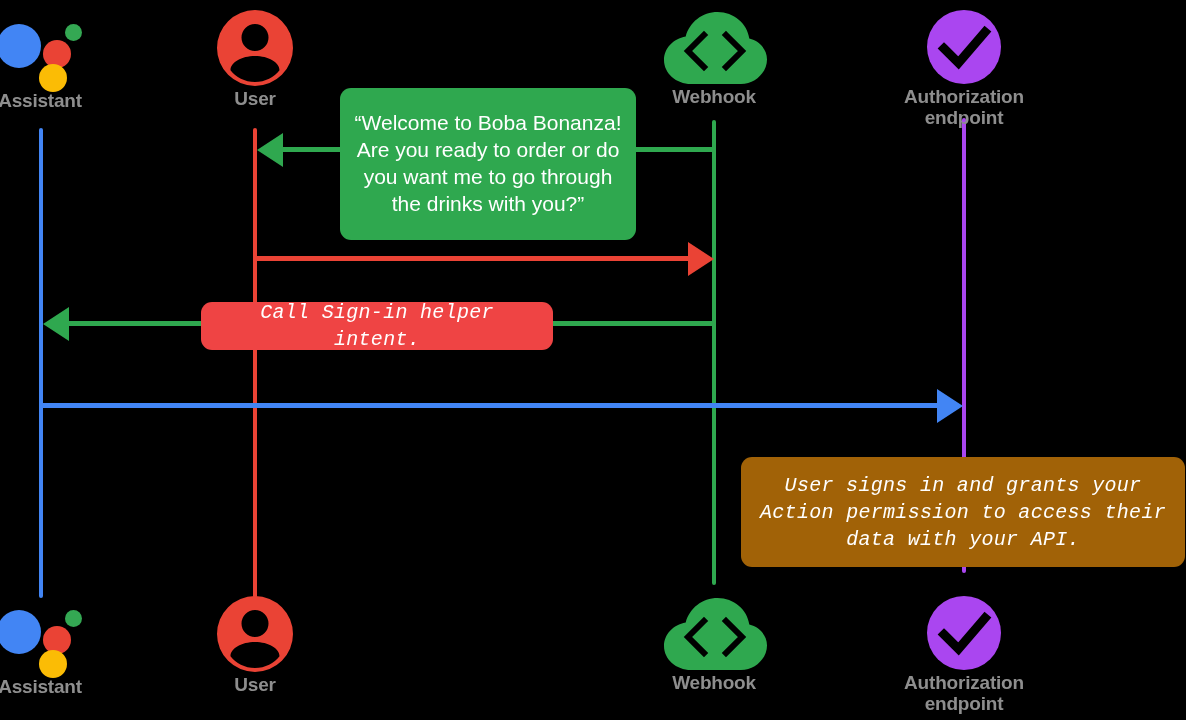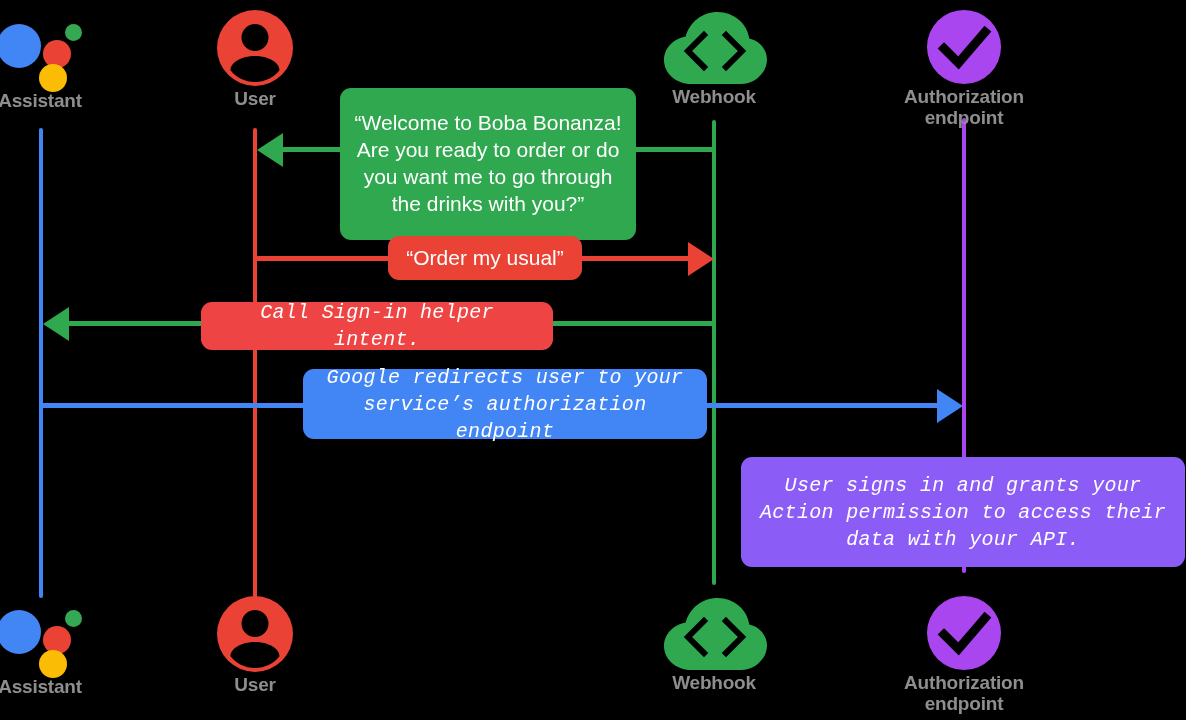--- a/index.html
+++ b/index.html
@@ -149,37 +149,31 @@
   </div>
 
   <div class="arrow-line" style="left:275px; top:147px; width:440px; background:#2FA84F;"></div>
   <div class="arrow-head" style="left:257px; top:133px; border-right:26px solid #2FA84F;"></div>
   <div class="bubble bubble-sans" style="left:340px; top:88px; width:296px; height:152px; background:#2FA84F; padding:6px 14px;">
     <span>“Welcome to Boba Bonanza! Are you ready to order or do you want me to go through the drinks with you?”</span>
   </div>
 
   <div class="arrow-line" style="left:255px; top:256px; width:442px; background:#EA4335;"></div>
   <div class="arrow-head" style="left:688px; top:242px; border-left:26px solid #EA4335;"></div>
-  <div class="bubble bubble-sans" style="left:388px; top:236px; width:194px; height:44px; background:#EA4335; padding:0 10px;">
-    <span>“Order my usual”</span>
-  </div>
 
   <div class="arrow-line" style="left:62px; top:321px; width:652px; background:#2FA84F;"></div>
   <div class="arrow-head" style="left:43px; top:307px; border-right:26px solid #2FA84F;"></div>
   <div class="bubble bubble-mono" style="left:201px; top:302px; width:352px; height:48px; background:#ef4444; padding:0 10px;">
     <span>Call Sign-in helper intent.</span>
   </div>
 
   <div class="arrow-line" style="left:41px; top:403px; width:900px; background:#4285F4;"></div>
   <div class="arrow-head" style="left:937px; top:389px; border-left:26px solid #4285F4;"></div>
-  <div class="bubble bubble-mono" style="left:303px; top:369px; width:404px; height:70px; background:#4285F4; padding:0 10px;">
-    <span>Google redirects user to your service’s authorization endpoint</span>
-  </div>
-
-  <div class="bubble bubble-mono" style="left:741px; top:457px; width:444px; height:110px; background:#8b5cf6; padding:0 14px;">
+
+  <div class="bubble bubble-mono" style="left:741px; top:457px; width:444px; height:110px; background:#a16207; padding:0 14px;">
     <span>User signs in and grants your Action permission to access their data with your API.</span>
   </div>
 
   <div class="actor" style="left:-60px; top:596px;">
     <div class="assistant-icon">
       <span class="dot dot-blue"></span>
       <span class="dot dot-red"></span>
       <span class="dot dot-green"></span>
       <span class="dot dot-yellow"></span>
     </div>

